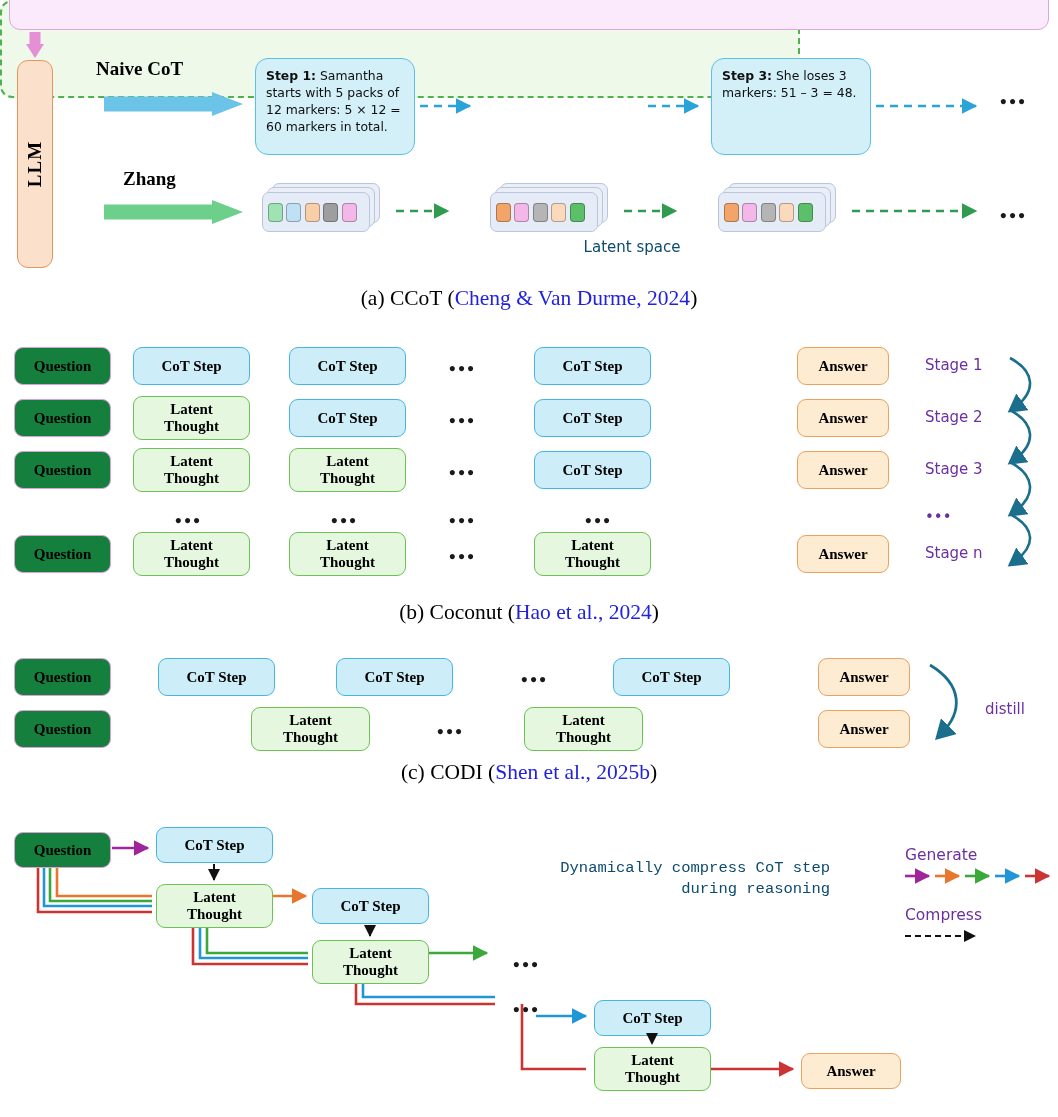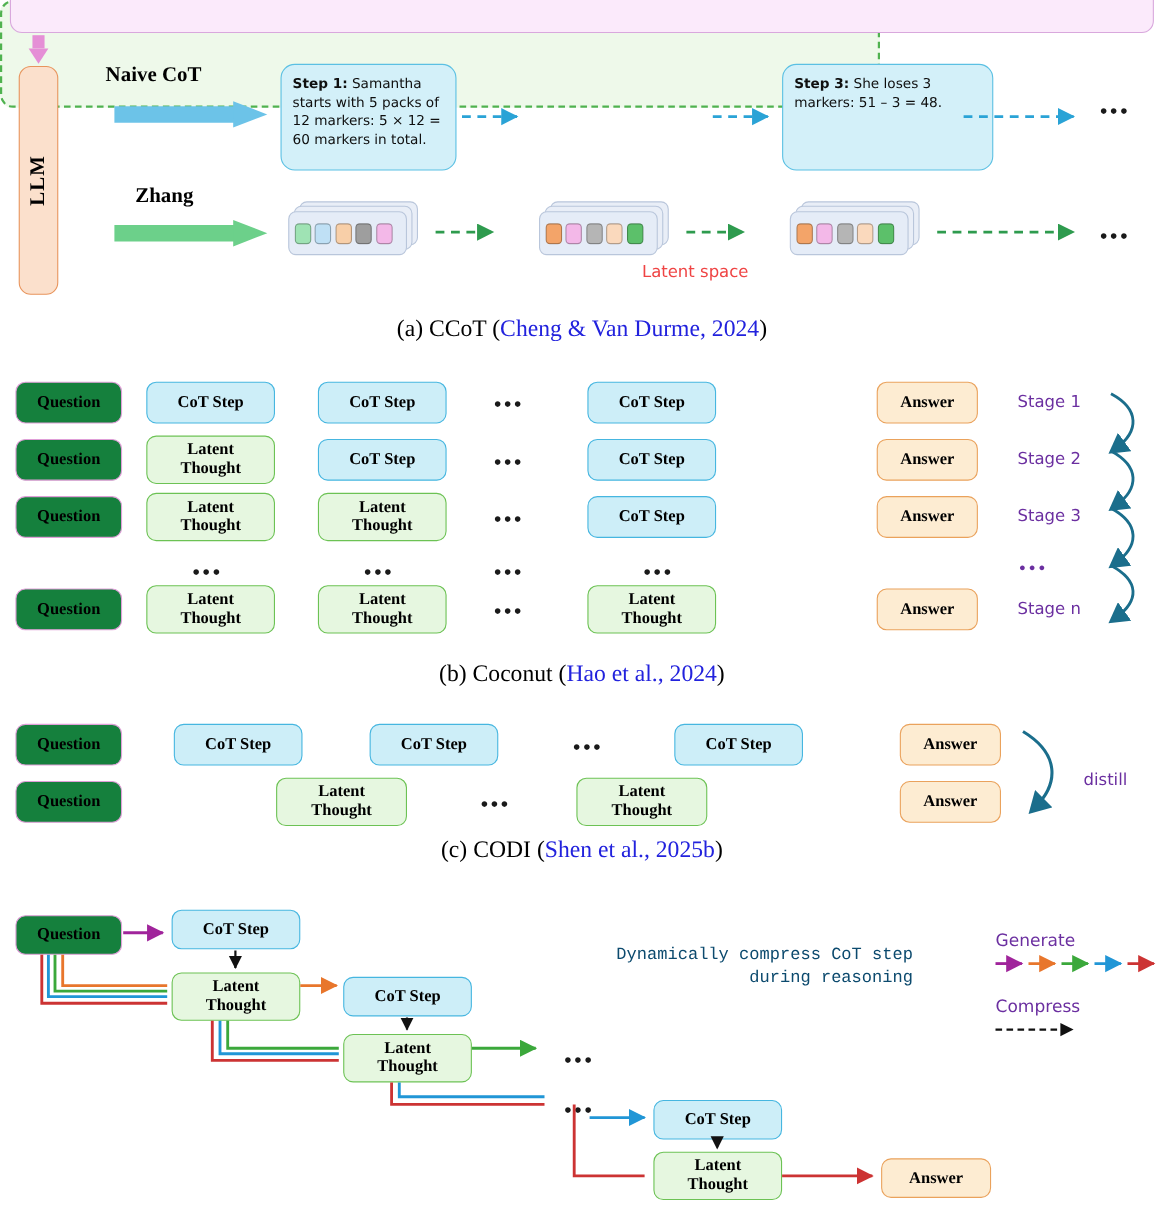--- a/index.html
+++ b/index.html
@@ -26,21 +26,21 @@
   #llm{left:17px;top:60px;width:36px;height:208px;background:#fbe0cc;border:1.7px solid #e8945c;border-radius:11px;}
   #llm span{transform:rotate(-90deg);font-size:19px;font-weight:bold;letter-spacing:1px;font-family:"Liberation Serif",serif;white-space:nowrap;}
 
   .lbl-method{position:absolute;font-size:19px;font-weight:bold;font-family:"Liberation Serif",serif;}
 
   .stepbox{position:absolute;border-radius:13px;border:1.8px solid #5bc0e3;background:#d3f0f9;box-sizing:border-box;
            font-family:"DejaVu Sans",sans-serif;font-size:12.4px;line-height:1.38;text-align:left;padding:8px 9px 6px 10px;color:#0f0f0f;}
   .stepbox b{font-weight:bold;}
 
   #latentzone{left:232px;top:172px;width:800px;height:98px;border:2px dashed #4fb24f;background:#eef9ea;border-radius:12px;box-sizing:border-box;}
-  #latentlabel{position:absolute;left:0;top:238px;width:800px;text-align:center;font-family:"DejaVu Sans",sans-serif;font-size:15px;color:#ef4444;}
+  #latentlabel{position:absolute;left:0;top:238px;width:800px;text-align:center;font-family:"DejaVu Sans",sans-serif;font-size:15px;color:#0c4a6e;}
 
   .stack{position:absolute;width:118px;height:52px;}
   .stack .sh{position:absolute;border-radius:7px;background:#e9eef7;border:1.2px solid #b9c6db;box-sizing:border-box;}
   .stack .sh1{left:10px;top:0px;width:108px;height:40px;}
   .stack .sh2{left:5px;top:4px;width:108px;height:40px;}
   .stack .sh3{left:0px;top:9px;width:108px;height:40px;background:#e5ecf7;display:flex;align-items:center;gap:3.4px;padding-left:5px;}
   .tok{width:15px;height:19px;border-radius:4px;box-sizing:border-box;border:1.4px solid rgba(0,0,0,.28);}
 
   
   .stagelbl{position:absolute;font-family:"DejaVu Sans",sans-serif;font-size:15px;color:#6b2fa0;white-space:nowrap;}
@@ -63,21 +63,21 @@
   <div class="box" id="llm">
     <span>LLM</span>
   </div>
 
   <div class="lbl-method" style="left:96px;top:58px;">Naive CoT</div>
   <div class="lbl-method" style="left:123px;top:168px;">Zhang</div>
 
   <div class="stepbox" id="sb0" style="left:255px;top:58px;width:160px;height:97px;">
     <span><b>Step 1</b><b>:</b><span> Samantha starts with 5 packs of 12 markers: 5 × 12 = 60 markers in total.</span></span>
   </div>
-  <div class="stepbox" id="sb2" style="left:711px;top:58px;width:192px;height:97px;">
+  <div class="stepbox" id="sb2" style="left:711px;top:58px;width:160px;height:97px;">
     <span><b>Step 3</b><b>:</b><span> She loses 3 markers: 51 – 3 = 48.</span></span>
   </div>
   <div class="dots" style="left:1000px;top:92px;">•••</div>
 
   <div id="latentzone"></div>
   <div id="latentlabel" style="left:232px;">Latent space</div>
 
   <div class="stack" id="stk0" style="left:262px;top:183px;">
     <div class="sh sh1"></div>
       <div class="sh sh2"></div>

